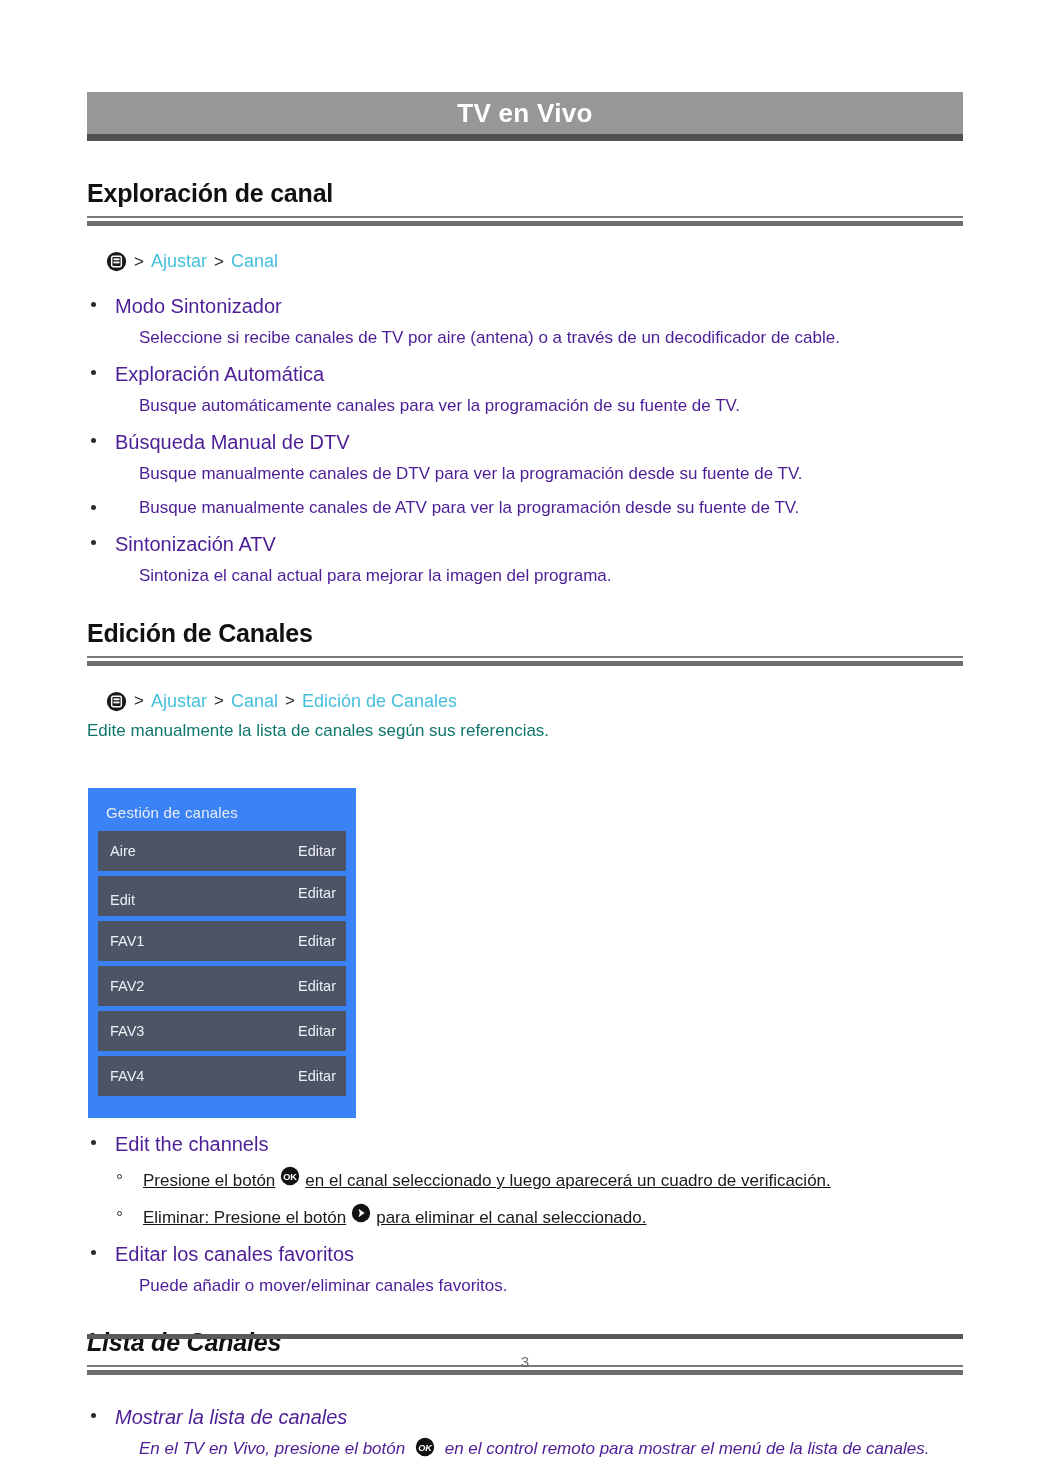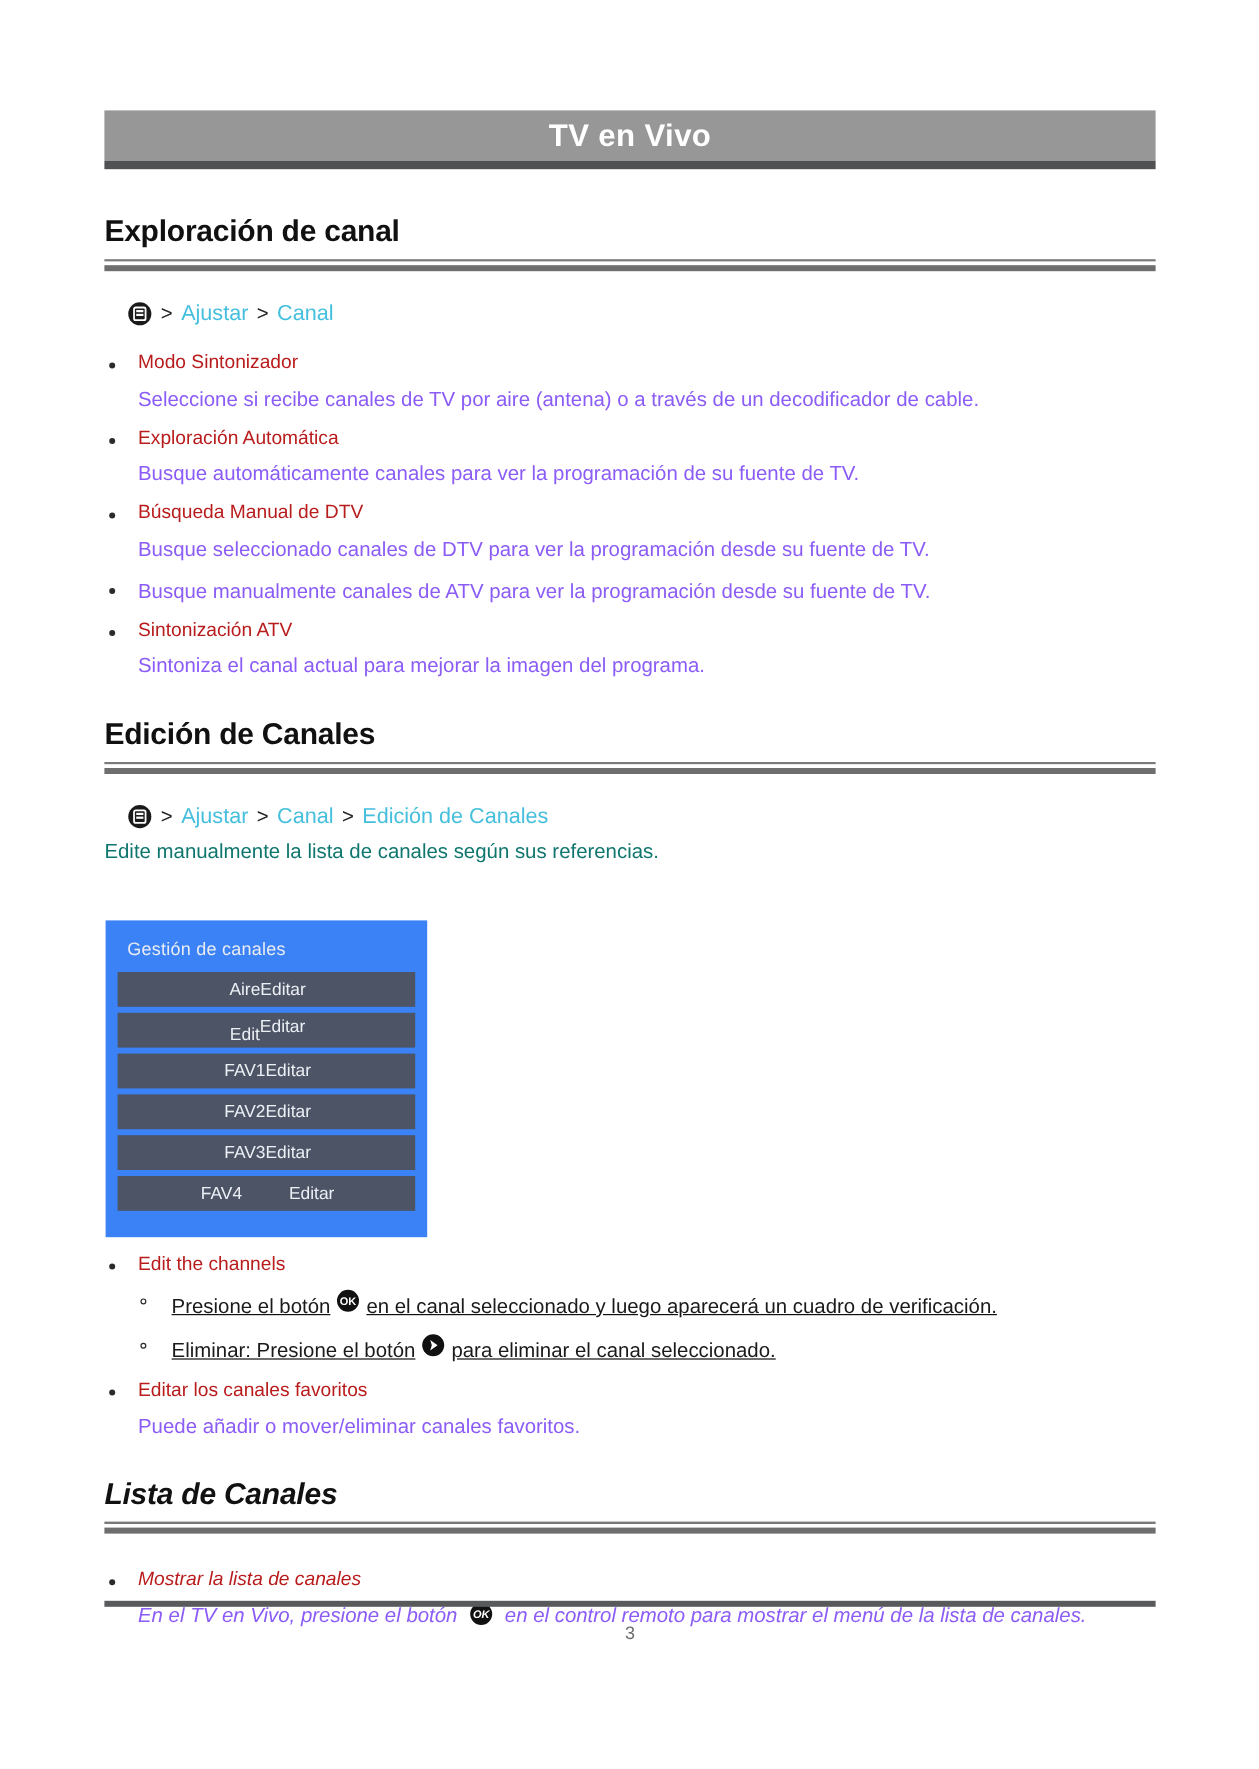--- a/index.html
+++ b/index.html
@@ -107,29 +107,30 @@
   .bdot {
     position: absolute;
     left: 4px;
     top: 9px;
     width: 5px;
     height: 5px;
     border-radius: 50%;
     background: #2b2b2b;
   }
   .bitem-title {
-    font-size: 16px;
-    color: #b91c1c;
+    font-size: 20px;
+    color: #4c1d95;
     line-height: 1.3;
   }
   .bitem-desc {
     font-size: 17px;
-    color: #8b5cf6;
+    color: #4c1d95;
     line-height: 1.4;
     margin-top: 7px;
+    margin-left: 24px;
   }
 
   
   .slist { margin: 0; padding: 0; list-style: none; }
   .sitem {
     position: relative;
     padding-left: 28px;
     margin-top: 9px;
     font-size: 17px;
     color: #1a1a1a;
@@ -165,26 +166,26 @@
     padding: 14px 10px 22px 10px;
     box-sizing: border-box;
   }
   .tvpanel-title {
     color: #e9ecf1;
     font-size: 15px;
     padding: 2px 0 10px 8px;
     letter-spacing: 0.2px;
   }
   .tvrow {
-    height: 29px;
+    height: 40px;
     background: #4d556580;
     background: #4c5465;
     display: flex;
     align-items: center;
-    justify-content: center;
+    justify-content: space-between;
     padding: 0 10px 0 12px;
     box-sizing: border-box;
     margin-bottom: 5px;
   }
   .tvrow:last-child { margin-bottom: 0; gap: 39px; }
   .tvrow-label {
     color: #eceff4;
     font-size: 14.5px;
   }
   .tvrow-action {
@@ -250,21 +251,21 @@
           <div class="bitem-desc">Seleccione si recibe canales de TV por aire (antena) o a través de un decodificador de cable.</div>
         </li>
         <li class="bitem" style="margin-top:11px;">
           <span class="bdot"></span>
           <div class="bitem-title">Exploración Automática</div>
           <div class="bitem-desc">Busque automáticamente canales para ver la programación de su fuente de TV.</div>
         </li>
         <li class="bitem" style="margin-top:11px;">
           <span class="bdot"></span>
           <div class="bitem-title">Búsqueda Manual de DTV</div>
-          <div class="bitem-desc">Busque seleccionado canales de DTV para ver la programación desde su fuente de TV.</div>
+          <div class="bitem-desc">Busque manualmente canales de DTV para ver la programación desde su fuente de TV.</div>
         </li>
         <li class="bitem" style="margin-top:11px;">
           <span class="bdot"></span>
           <div class="bitem-desc">Busque manualmente canales de ATV para ver la programación desde su fuente de TV.</div>
         </li>
         <li class="bitem" style="margin-top:11px;">
           <span class="bdot"></span>
           <div class="bitem-title">Sintonización ATV</div>
           <div class="bitem-desc">Sintoniza el canal actual para mejorar la imagen del programa.</div>
         </li>

